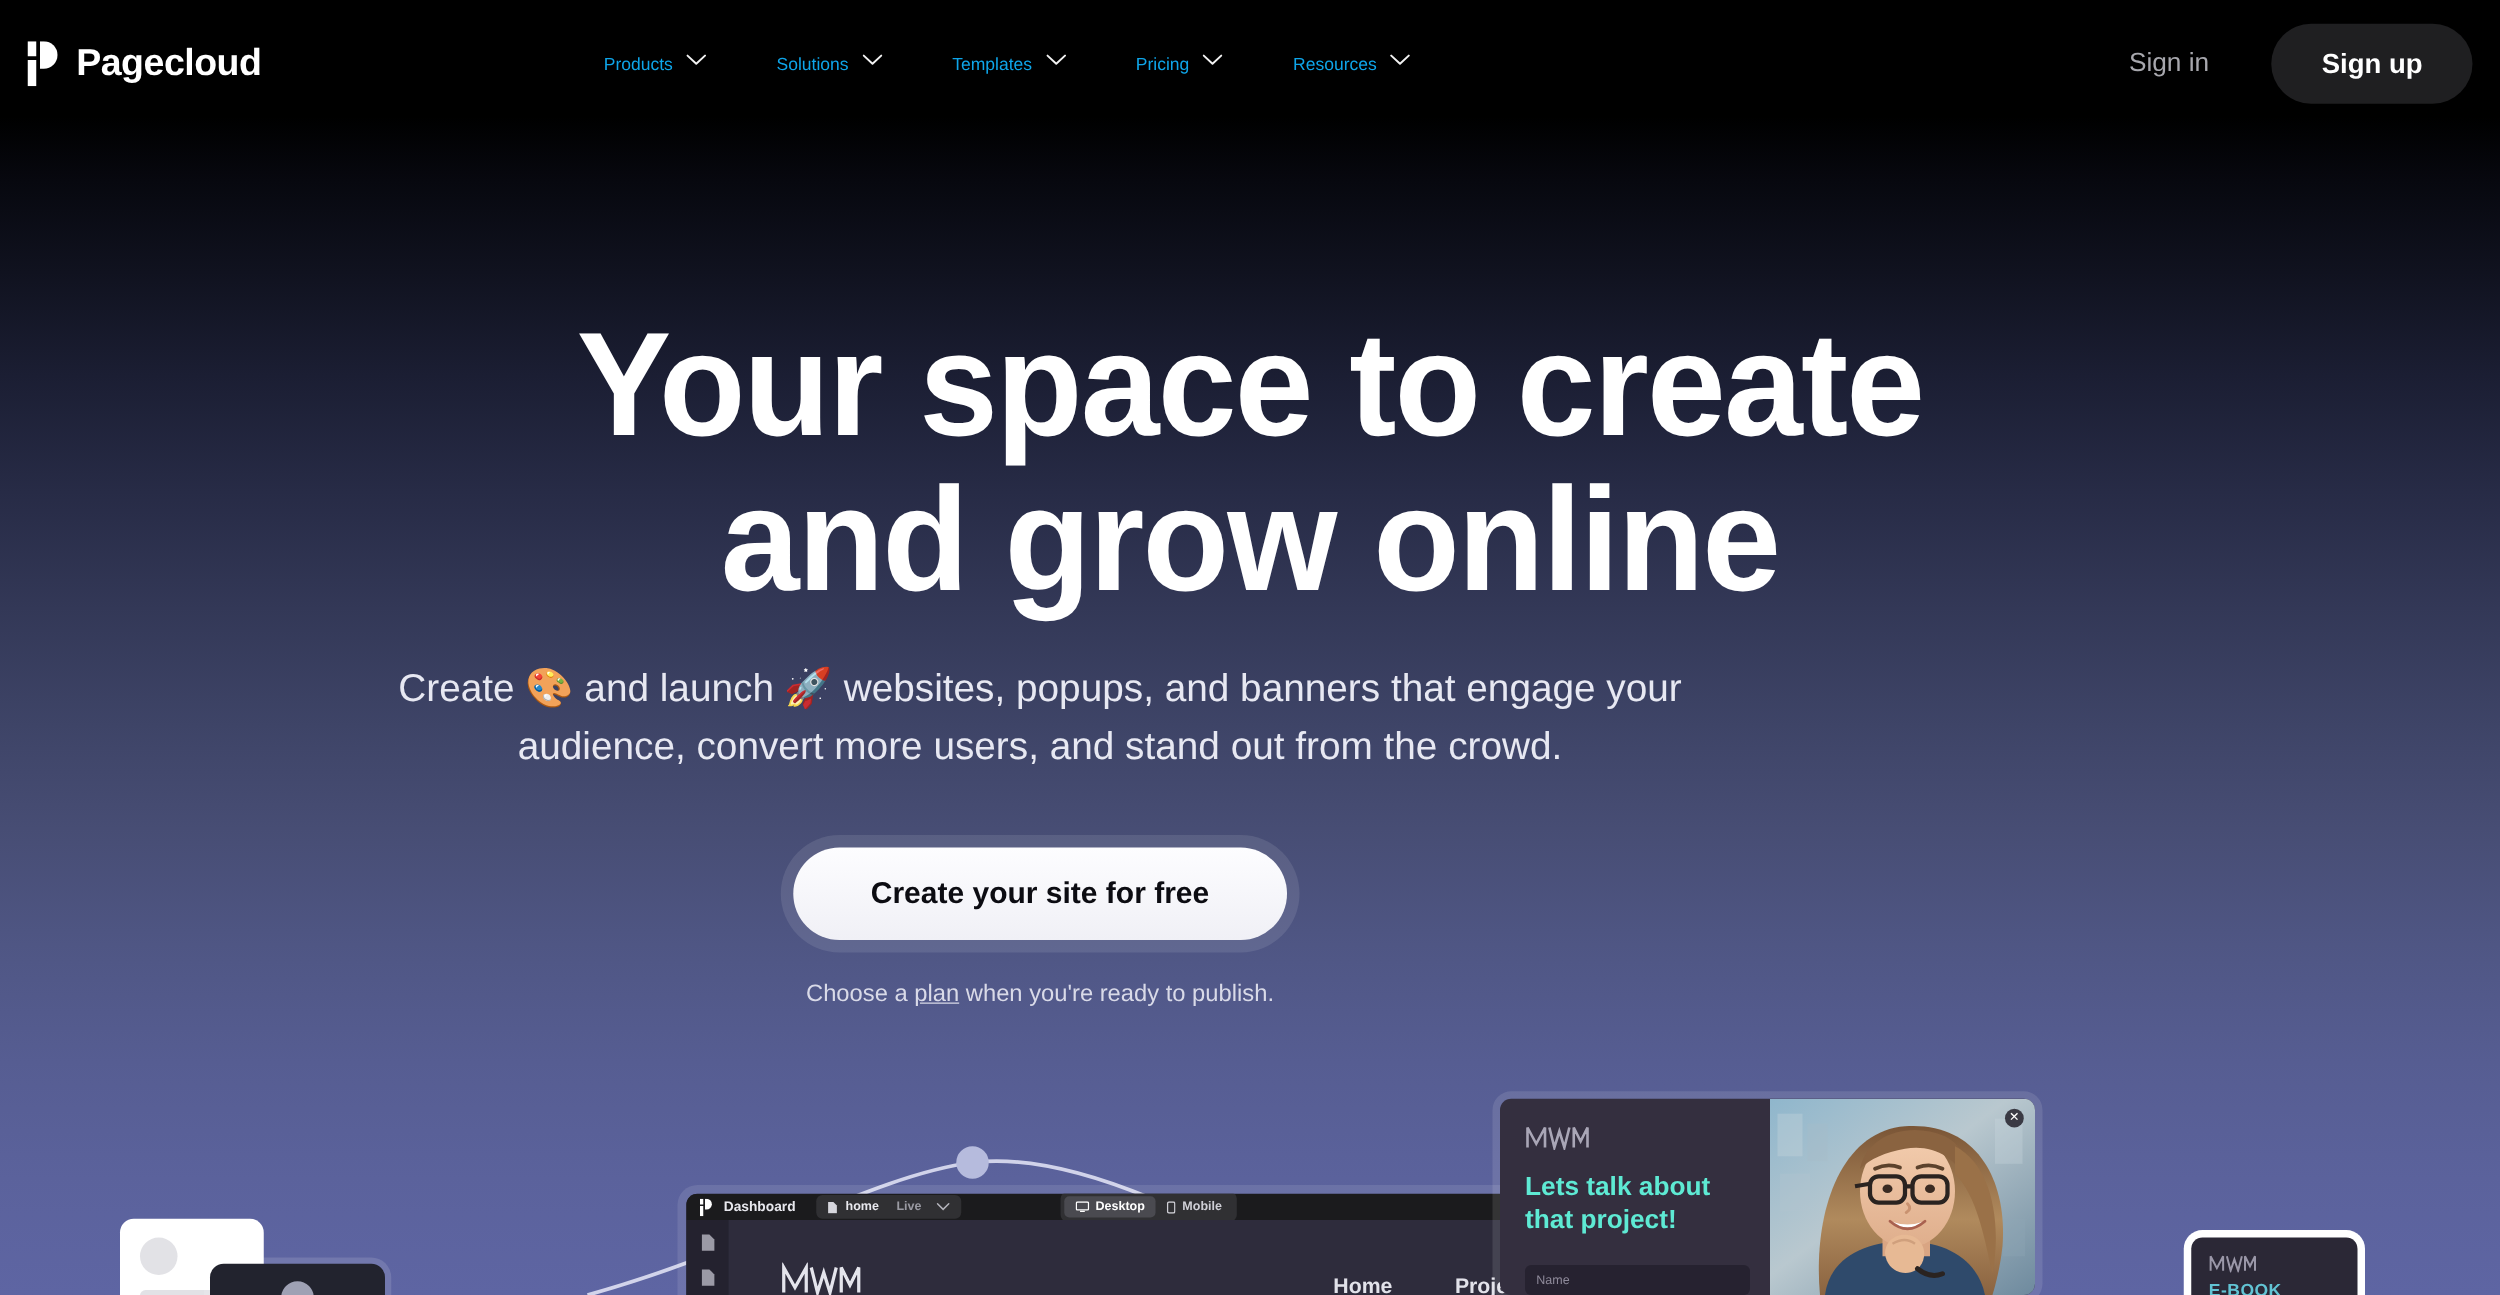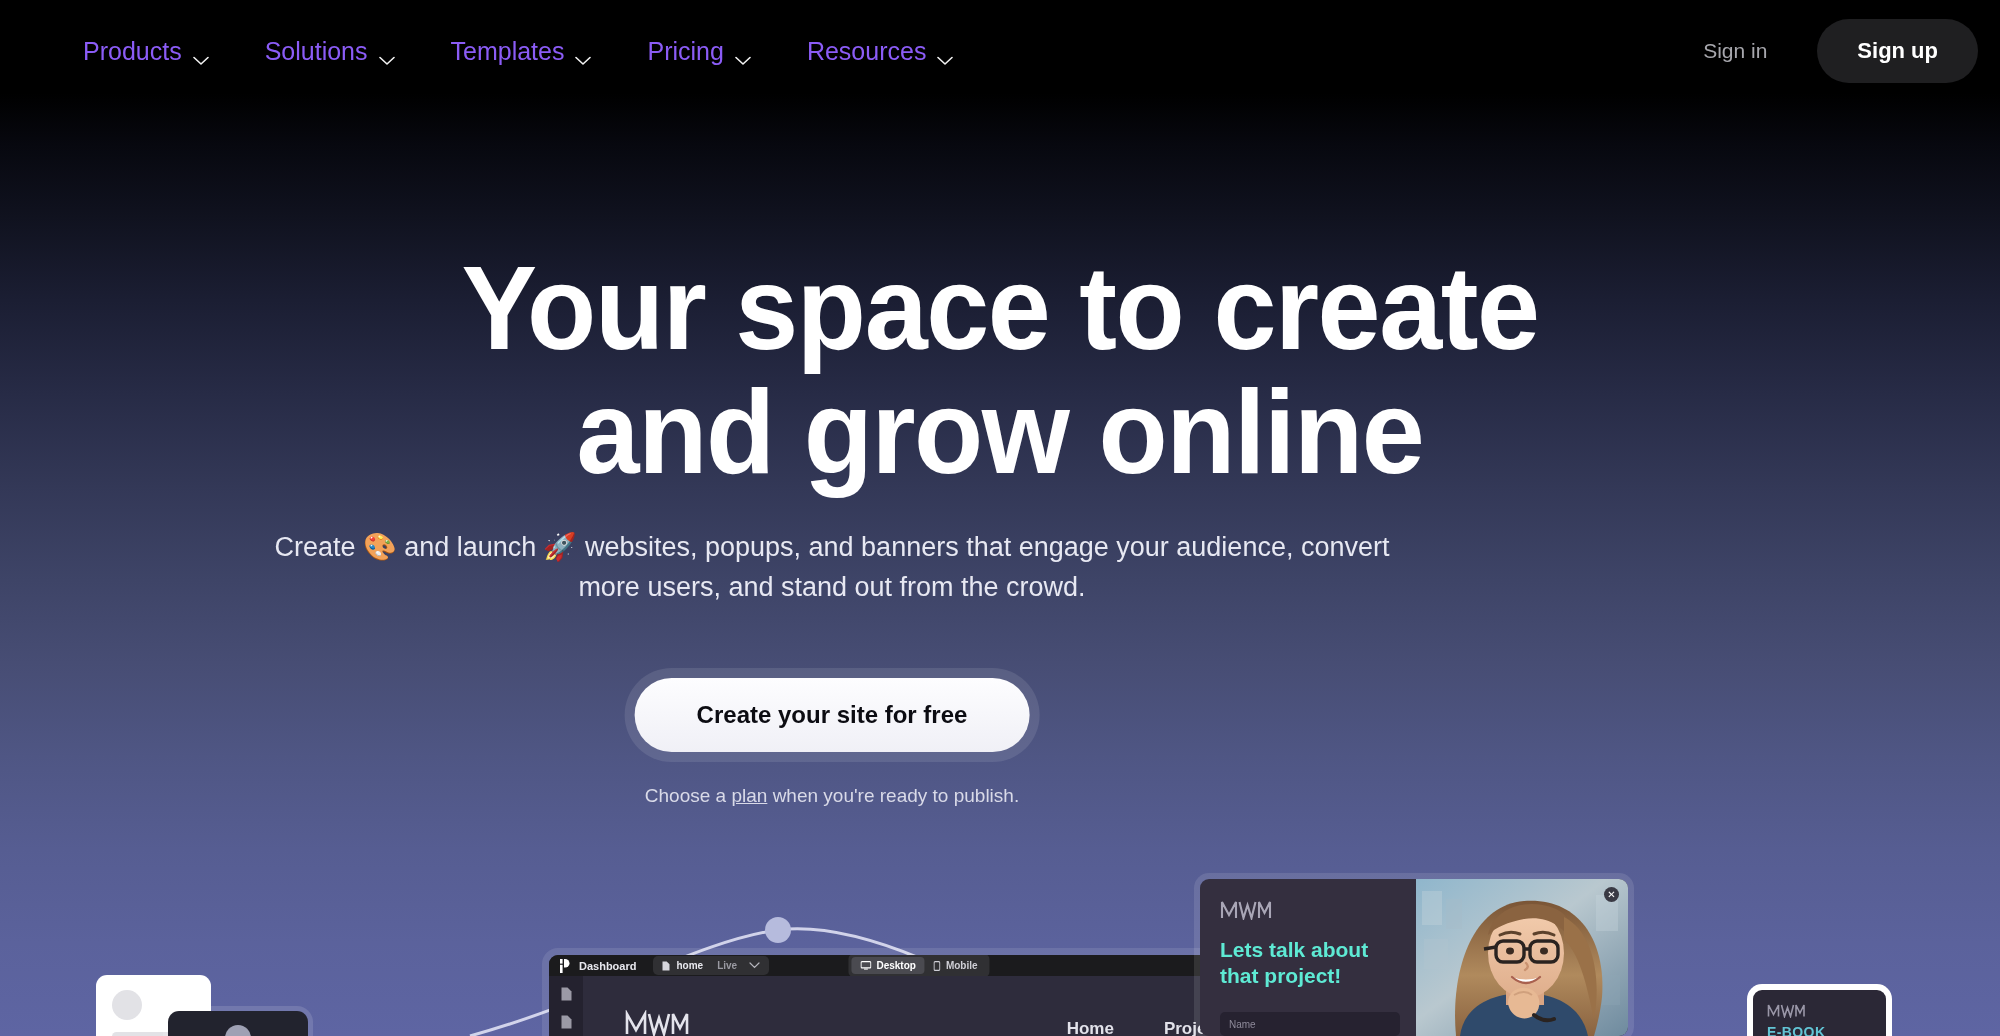--- a/index.html
+++ b/index.html
@@ -42,22 +42,22 @@
   .logo-mark { width:26px; height:36px; display:block; flex:none; }
   .brand-name {
     color:#fff; font-size:30px; font-weight:700; letter-spacing:-0.4px;
     line-height:1;
   }
   .nav {
     display:flex; align-items:center; gap:0px;
     flex:1; justify-content:flex-start; padding-left:55px;
   }
   .nav-item {
-    display:flex; align-items:flex-end; gap:11px;
-    color:#8b5cf6; font-size:25px; font-weight:400;
+    display:flex; align-items:flex-start; gap:11px;
+    color:#0ea5e9; font-size:14px; font-weight:400;
     padding:10px 28px; cursor:pointer; white-space:nowrap;
   }
   .chev { width:16px; height:10px; display:block; flex:none; opacity:.95; }
   .nav-right {
     display:flex; align-items:center; gap:10px;
     padding-right:22px; flex:none;
   }
   .signin {
     color:#a7a7ad; font-size:21px; padding:12px 26px; cursor:pointer;
     white-space:nowrap;
@@ -77,21 +77,21 @@
     position:absolute; top:247px; left:0; width:2000px;
     color:#fff; text-align:center;
     font-family:"Liberation Sans Narrow","Liberation Sans",sans-serif;
     font-size:118px; font-weight:700; line-height:1.05;
     letter-spacing:-1.5px;
     transform:scaleX(0.96); transform-origin:center top;
   }
   .subhead {
     position:absolute; top:528px; left:50%; transform:translateX(-50%);
     width:1120px; text-align:center;
-    color:#e7e8f2; font-size:27px; line-height:1.47; font-weight:400;
+    color:#e7e8f2; font-size:31px; line-height:1.47; font-weight:400;
   }
   .cta-wrap {
     position:absolute; top:668px; left:50%; transform:translateX(-50%);
     display:flex; flex-direction:column; align-items:center;
   }
   .cta-halo {
     padding:10px; border-radius:60px;
     background:rgba(255,255,255,0.10);
   }
   .cta {
@@ -229,20 +229,28 @@
     margin-top:6px;
   }
 </style>
 </head>
 <body>
 
 <div class="bg"></div>
 
 <header class="header">
 
+  <div class="brand">
+    <svg class="logo-mark" viewBox="0 0 26 36">
+      <rect x="0" y="0" width="7" height="12" fill="#ffffff"></rect>
+      <rect x="0" y="15" width="7" height="21" fill="#ffffff"></rect>
+      <path d="M10 0 h3 a11 11 0 0 1 0 22 h-3 z" fill="#ffffff"></path>
+    </svg>
+    <span class="brand-name">Pagecloud</span>
+  </div>
 
   <nav class="nav">
     <div class="nav-item">
       <span>Products</span>
       <svg class="chev" viewBox="0 0 16 10">
           <path d="M1 1.5 L8 8 L15 1.5" fill="none" stroke="#ffffff" stroke-width="1.6" stroke-linecap="round" stroke-linejoin="round"></path>
         </svg>
     </div>
     <div class="nav-item">
       <span>Solutions</span>

